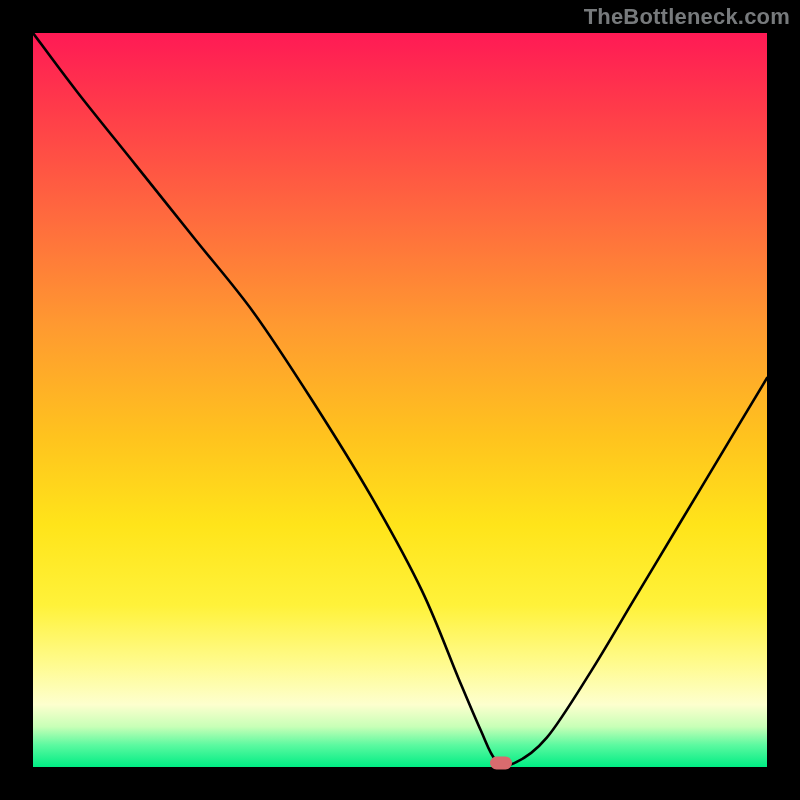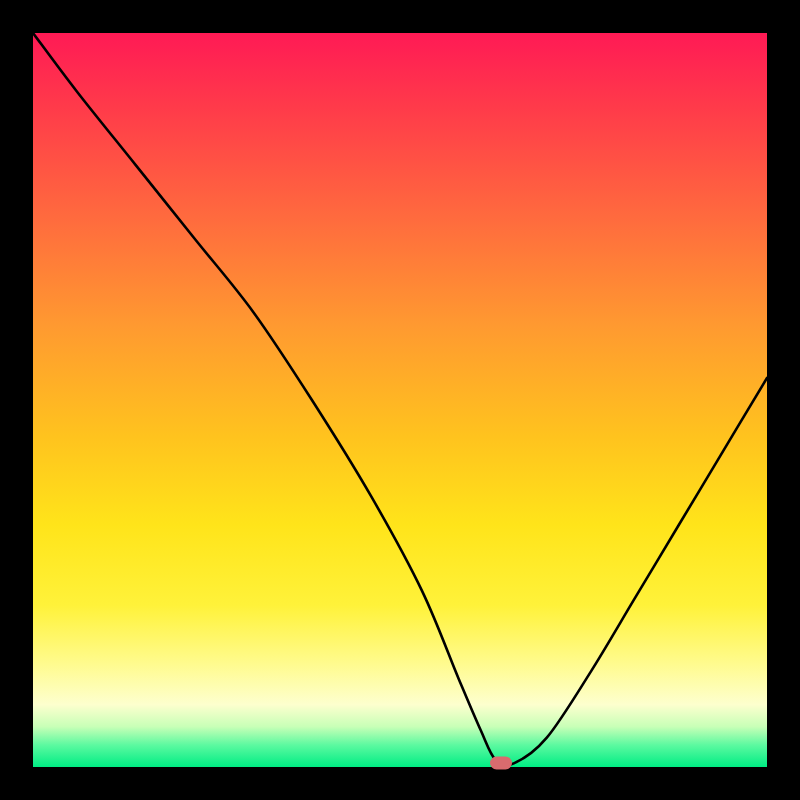--- a/index.html
+++ b/index.html
@@ -62,19 +62,20 @@
     height: 13px;
     border-radius: 7px;
     background: #d96b6e;
     transform: translate(-50%, -50%);
   }
 </style>
 </head>
 <body>
 
 <div class="frame">
+  <div class="watermark">TheBottleneck.com</div>
   <div class="plot">
     <svg class="curve" viewBox="0 0 734 734" preserveAspectRatio="none">
       <path id="curve-path" d="M 0.00 0.00 C 7.34 9.79, 26.91 36.70, 44.04 58.72 C 61.17 80.74, 83.19 107.65, 102.76 132.12 C 122.33 156.59, 141.91 181.05, 161.48 205.52 C 181.05 229.99, 200.63 252.01, 220.20 278.92 C 239.77 305.83, 259.35 336.42, 278.92 367.00 C 298.49 397.58, 319.29 430.61, 337.64 462.42 C 355.99 494.23, 374.34 527.26, 389.02 557.84 C 403.70 588.42, 415.93 622.68, 425.72 645.92 C 435.51 669.16, 441.62 683.84, 447.74 697.30 C 453.86 710.76, 456.92 721.15, 462.42 726.66 C 467.93 732.16, 472.21 734.00, 480.77 730.33 C 489.33 726.66, 500.95 719.93, 513.80 704.64 C 526.64 689.35, 543.16 661.82, 557.84 638.58 C 572.52 615.34, 587.20 589.65, 601.88 565.18 C 616.56 540.71, 631.24 516.25, 645.92 491.78 C 660.60 467.31, 675.28 442.85, 689.96 418.38 C 704.64 393.91, 726.66 357.21, 734.00 344.98" fill="none" stroke="#000" stroke-width="2.6" stroke-linejoin="round" stroke-linecap="round"></path>
     </svg>
     <div id="marker" class="marker" style="left: 467.558px; top: 730.33px;"></div>
   </div>
 </div>
 
 </body></html>

